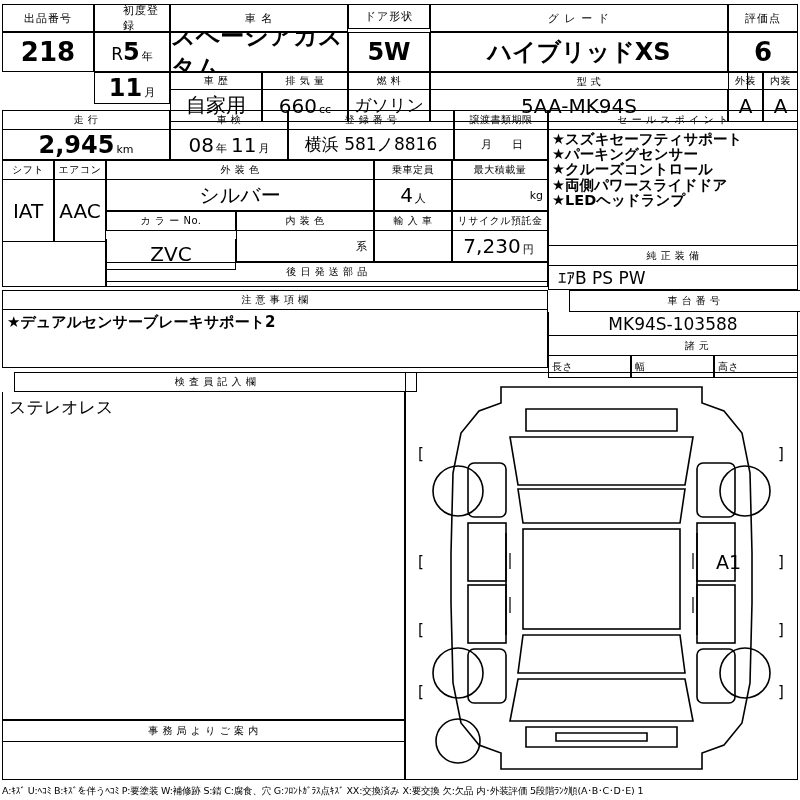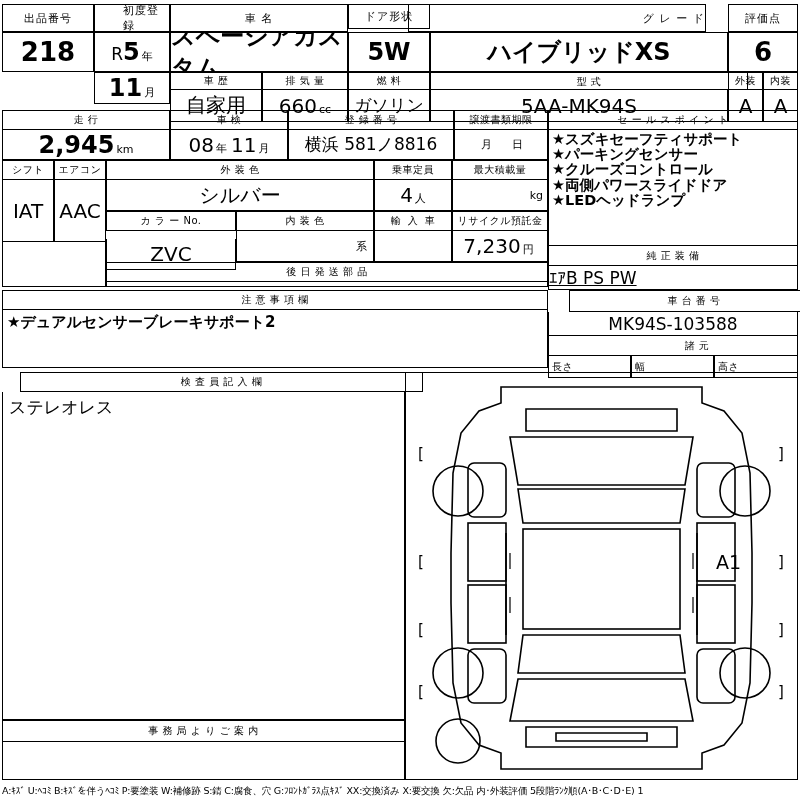--- a/index.html
+++ b/index.html
@@ -61,21 +61,21 @@
     <span class="val-l">スペーシアカスタム</span>
   </div>
 
   <div class="box" style="left:348px;top:4px;width:82px;height:25px;">
     <span class="lbl">ドア形状</span>
   </div>
   <div class="box" style="left:348px;top:32px;width:82px;height:40px;">
     <span class="val-l">5W</span>
   </div>
 
-  <div class="box" style="left:408px;top:4px;width:298px;height:28px;justify-content:flex-end;">
+  <div class="box" style="left:430px;top:4px;width:298px;height:28px;">
     <span class="lbl">グ レ ー ド</span>
   </div>
   <div class="box" style="left:430px;top:32px;width:298px;height:40px;">
     <span class="val-l">ハイブリッドXS</span>
   </div>
 
   <div class="box" style="left:728px;top:4px;width:70px;height:28px;">
     <span class="lbl">評価点</span>
   </div>
   <div class="box" style="left:728px;top:32px;width:70px;height:40px;">
@@ -219,21 +219,21 @@
   <div class="box" style="left:452px;top:180px;width:96px;height:31px;border-top:none;justify-content:flex-end;padding-right:4px;">
     <span class="unit">kg</span>
   </div>
 
   <div class="box" style="left:106px;top:211px;width:130px;height:20px;">
     <span class="lbl-s">カ ラ ー No.</span>
   </div>
   <div class="box" style="left:236px;top:211px;width:138px;height:20px;">
     <span class="lbl-s">内 装 色</span>
   </div>
-  <div class="box" style="left:374px;top:211px;width:78px;height:20px;font-family:Liberation Mono, monospace;">
+  <div class="box" style="left:374px;top:211px;width:78px;height:20px;">
     <span class="lbl-s">輸 入 車</span>
   </div>
   <div class="box" style="left:452px;top:211px;width:96px;height:20px;">
     <span class="lbl-s">リサイクル預託金</span>
   </div>
 
   <div class="box" style="left:106px;top:231px;width:130px;height:31px;border-top:none;margin-top:8px;">
     <span class="val">ZVC</span>
   </div>
   <div class="box" style="left:236px;top:231px;width:138px;height:31px;border-top:none;justify-content:flex-end;padding-right:6px;">
@@ -249,21 +249,21 @@
 
   <div class="box" style="left:2px;top:242px;width:104px;height:45px;border-top:none;"></div>
   <div class="box" style="left:106px;top:262px;width:442px;height:20px;">
     <span class="lbl-s">後 日 発 送 部 品</span>
   </div>
   <div class="box" style="left:106px;top:282px;width:442px;height:5px;border-top:none;"></div>
 
   <div class="box" style="left:548px;top:246px;width:250px;height:20px;border-top:none;">
     <span class="lbl-s">純 正 装 備</span>
   </div>
-  <div class="box" style="left:548px;top:266px;width:250px;height:24px;border-top:none;justify-content:flex-start;padding-left:0;text-decoration:underline;">
+  <div class="box" style="left:548px;top:266px;width:250px;height:24px;border-top:none;justify-content:flex-start;padding-left:9px;">
     <span class="val-m">ｴｱB PS PW</span>
   </div>
 
   <div class="box" style="left:2px;top:290px;width:546px;height:20px;">
     <span class="lbl-s">注 意 事 項 欄</span>
   </div>
   <div class="box" style="left:2px;top:310px;width:546px;height:58px;border-top:none;align-items:flex-start;justify-content:flex-start;padding:3px 0 0 4px;">
     <span class="notice">★デュアルセンサーブレーキサポート2</span>
   </div>
 
@@ -279,21 +279,21 @@
   <div class="box" style="left:548px;top:356px;width:83px;height:22px;border-top:none;justify-content:flex-start;padding-left:3px;">
     <span class="lbl-s">長さ</span>
   </div>
   <div class="box" style="left:631px;top:356px;width:83px;height:22px;border-top:none;justify-content:flex-start;padding-left:3px;">
     <span class="lbl-s">幅</span>
   </div>
   <div class="box" style="left:714px;top:356px;width:84px;height:22px;border-top:none;justify-content:flex-start;padding-left:3px;">
     <span class="lbl-s">高さ</span>
   </div>
 
-  <div class="box" style="left:20px;top:372px;width:403px;height:20px;">
+  <div class="box" style="left:14px;top:372px;width:403px;height:20px;">
     <span class="lbl-s">検 査 員 記 入 欄</span>
   </div>
   <div class="box" style="left:2px;top:392px;width:403px;height:328px;border-top:none;align-items:flex-start;justify-content:flex-start;padding:4px 0 0 6px;">
     <span class="val-m">ステレオレス</span>
   </div>
   <div class="box" style="left:2px;top:720px;width:403px;height:22px;">
     <span class="lbl-s">事 務 局 よ り ご 案 内</span>
   </div>
   <div class="box" style="left:2px;top:742px;width:403px;height:38px;border-top:none;"></div>
 

